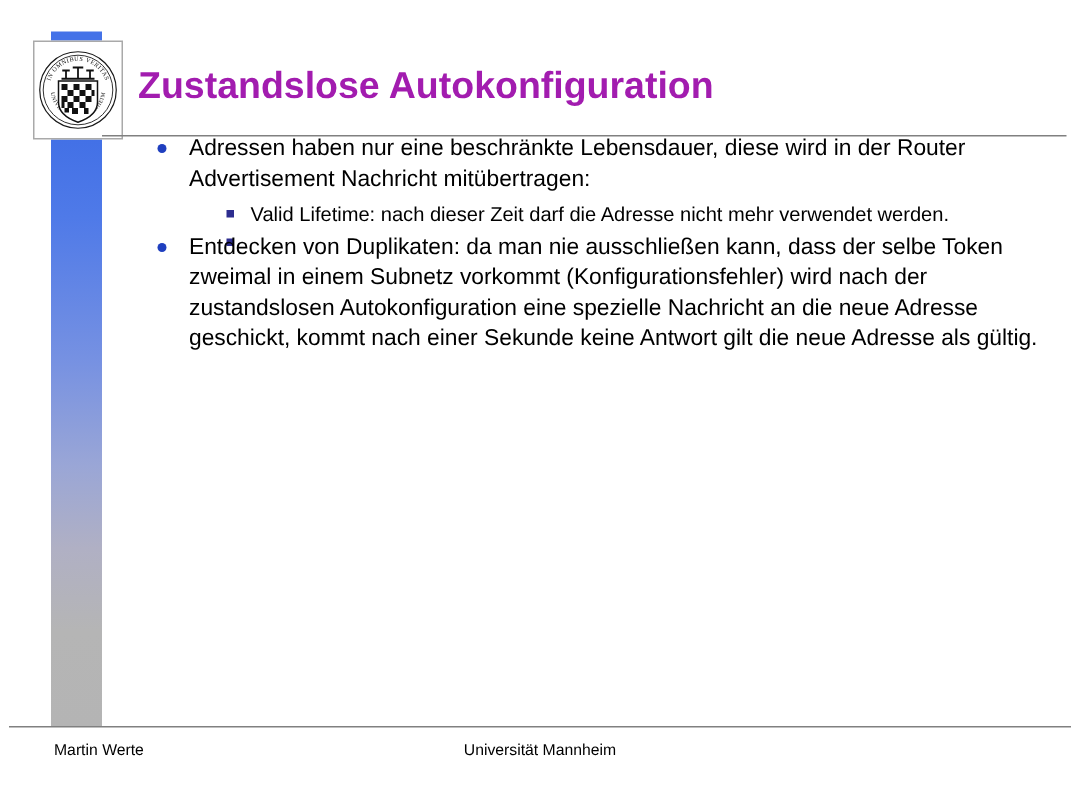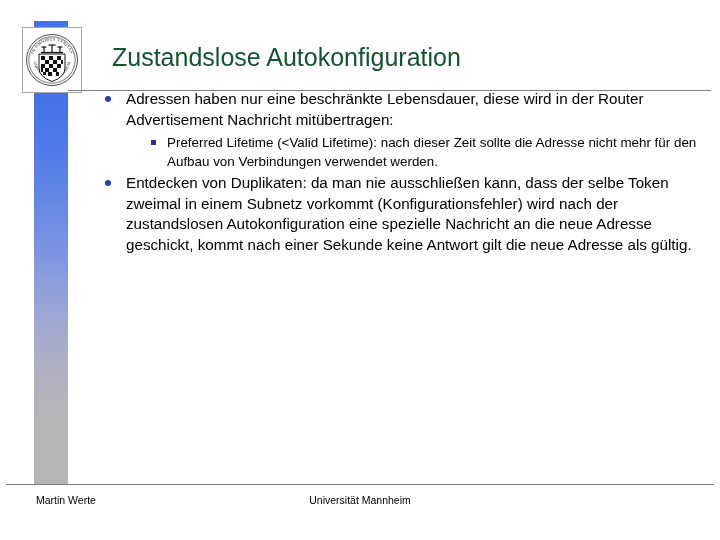--- a/index.html
+++ b/index.html
@@ -49,26 +49,26 @@
     height: 66px;
     background: #ffffff;
     border: 1px solid #a9a9a9;
     box-sizing: border-box;
   }
   #logo-box svg { display: block; }
 
   
   #title {
     position: absolute;
-    left: 112px;
+    left: 92px;
     top: 42px;
     width: 600px;
     font-size: 25px;
-    font-weight: normal;
-    color: #14532d;
+    font-weight: bold;
+    color: #a21caf;
     letter-spacing: 0px;
     line-height: 30px;
   }
   #title-rule {
     position: absolute;
     left: 68px;
     top: 90px;
     width: 643px;
     height: 1px;
     background: #808080;
@@ -212,21 +212,24 @@
 <div id="content">
   <ul class="lvl1">
 
     <li>
       <span class="bullet1"></span>
       <span>Adressen haben nur eine beschränkte Lebensdauer, diese wird in der Router Advertisement Nachricht mitübertragen:</span>
 
       <ul class="lvl2">
         <li>
           <span class="bullet2"></span>
-          <span>Preferred Lifetime (&lt;Valid Lifetime): nach dieser Zeit sollte die Adresse nicht mehr für den Aufbau von Verbindungen verwendet werden.</span>
+          <span>Valid Lifetime: nach dieser Zeit darf die Adresse nicht mehr verwendet werden.</span>
+        </li>
+        <li>
+          <span class="bullet2"></span>
         </li>
       </ul>
     </li>
 
     <li>
       <span class="bullet1"></span>
       <span>Entdecken von Duplikaten: da man nie ausschließen kann, dass der selbe Token zweimal in einem Subnetz vorkommt (Konfigurationsfehler) wird nach der zustandslosen Autokonfiguration eine spezielle Nachricht an die neue Adresse geschickt, kommt nach einer Sekunde keine Antwort gilt die neue Adresse als gültig.</span>
     </li>
 
   </ul>

